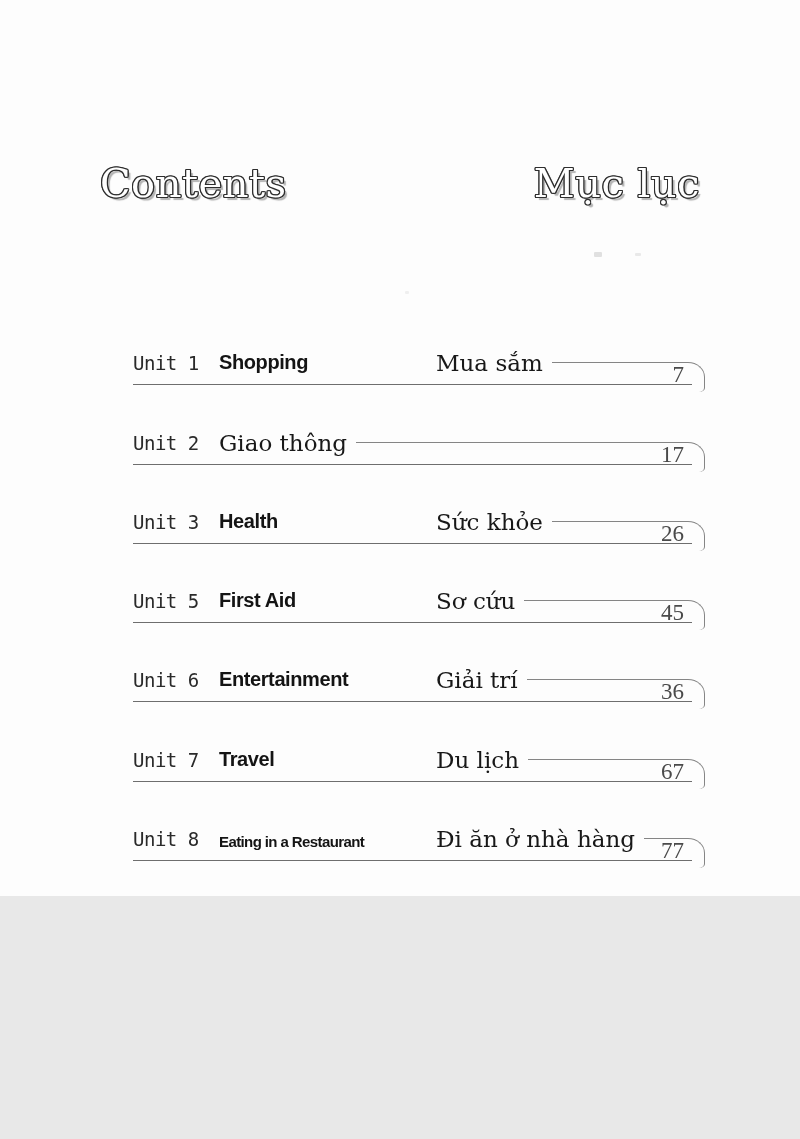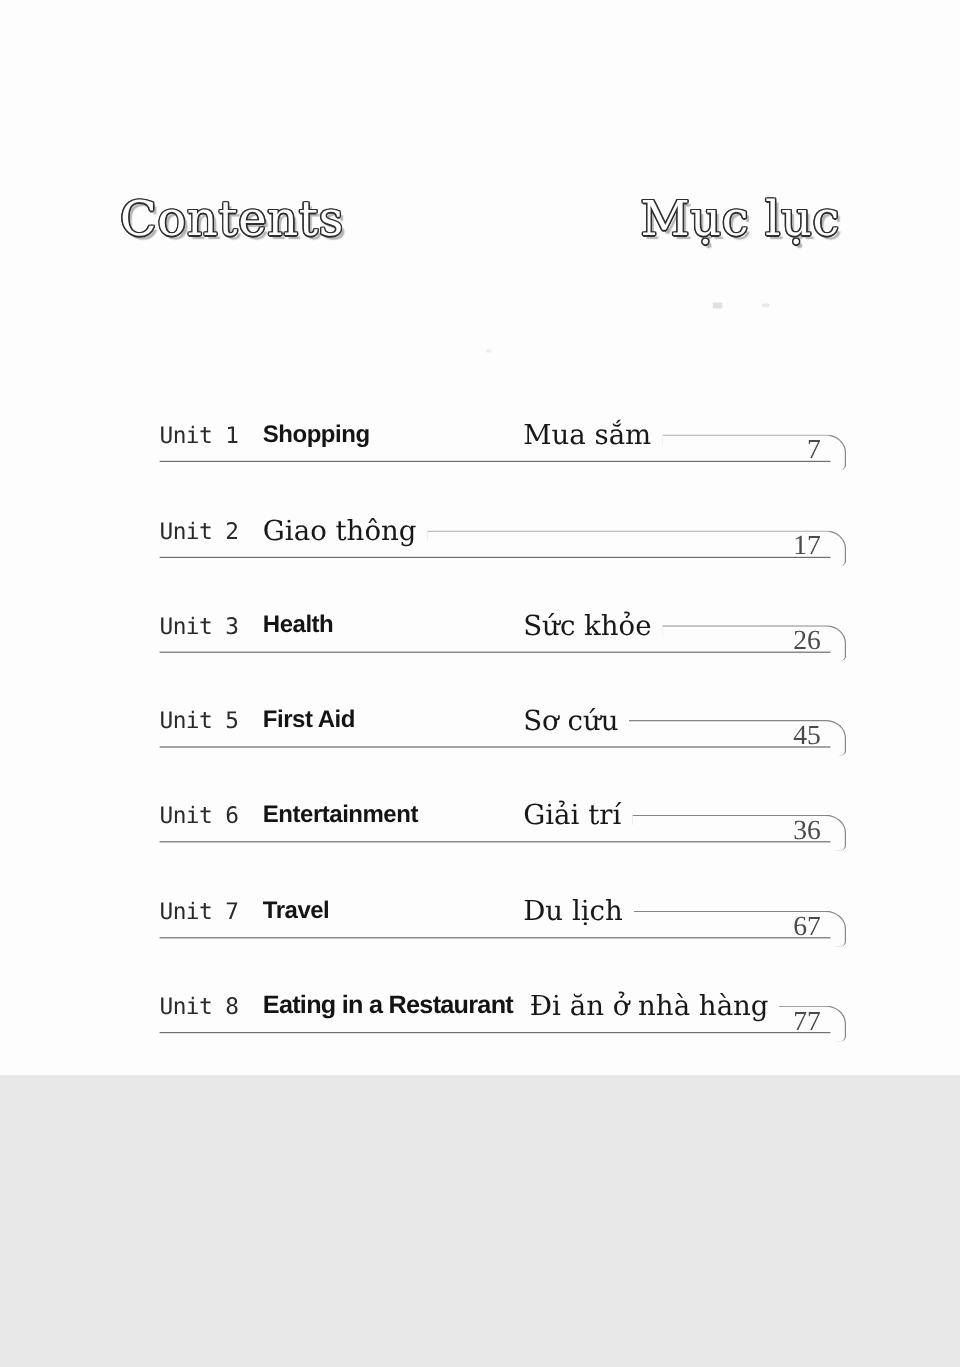--- a/index.html
+++ b/index.html
@@ -183,21 +183,21 @@
       <span class="unit">Unit 7</span>
       <span class="title">Travel</span>
       <span class="viet">Du lịch</span>
       <span class="tab"></span>
       <span class="pagenum">67</span>
       <span class="baseline"></span>
     </div>
 
     <div class="toc-row">
       <span class="unit">Unit 8</span>
-      <span class="title" style="font-size:21px; letter-spacing:-0.6px;">Eating in a Restaurant</span>
+      <span class="title" style="font-size:15px; letter-spacing:-0.6px;">Eating in a Restaurant</span>
       <span class="viet">Đi ăn ở nhà hàng</span>
       <span class="tab"></span>
       <span class="pagenum">77</span>
       <span class="baseline"></span>
     </div>
 
   </div>
 
   <div class="footer-rule"></div>
   <div class="footer-num">5</div>

